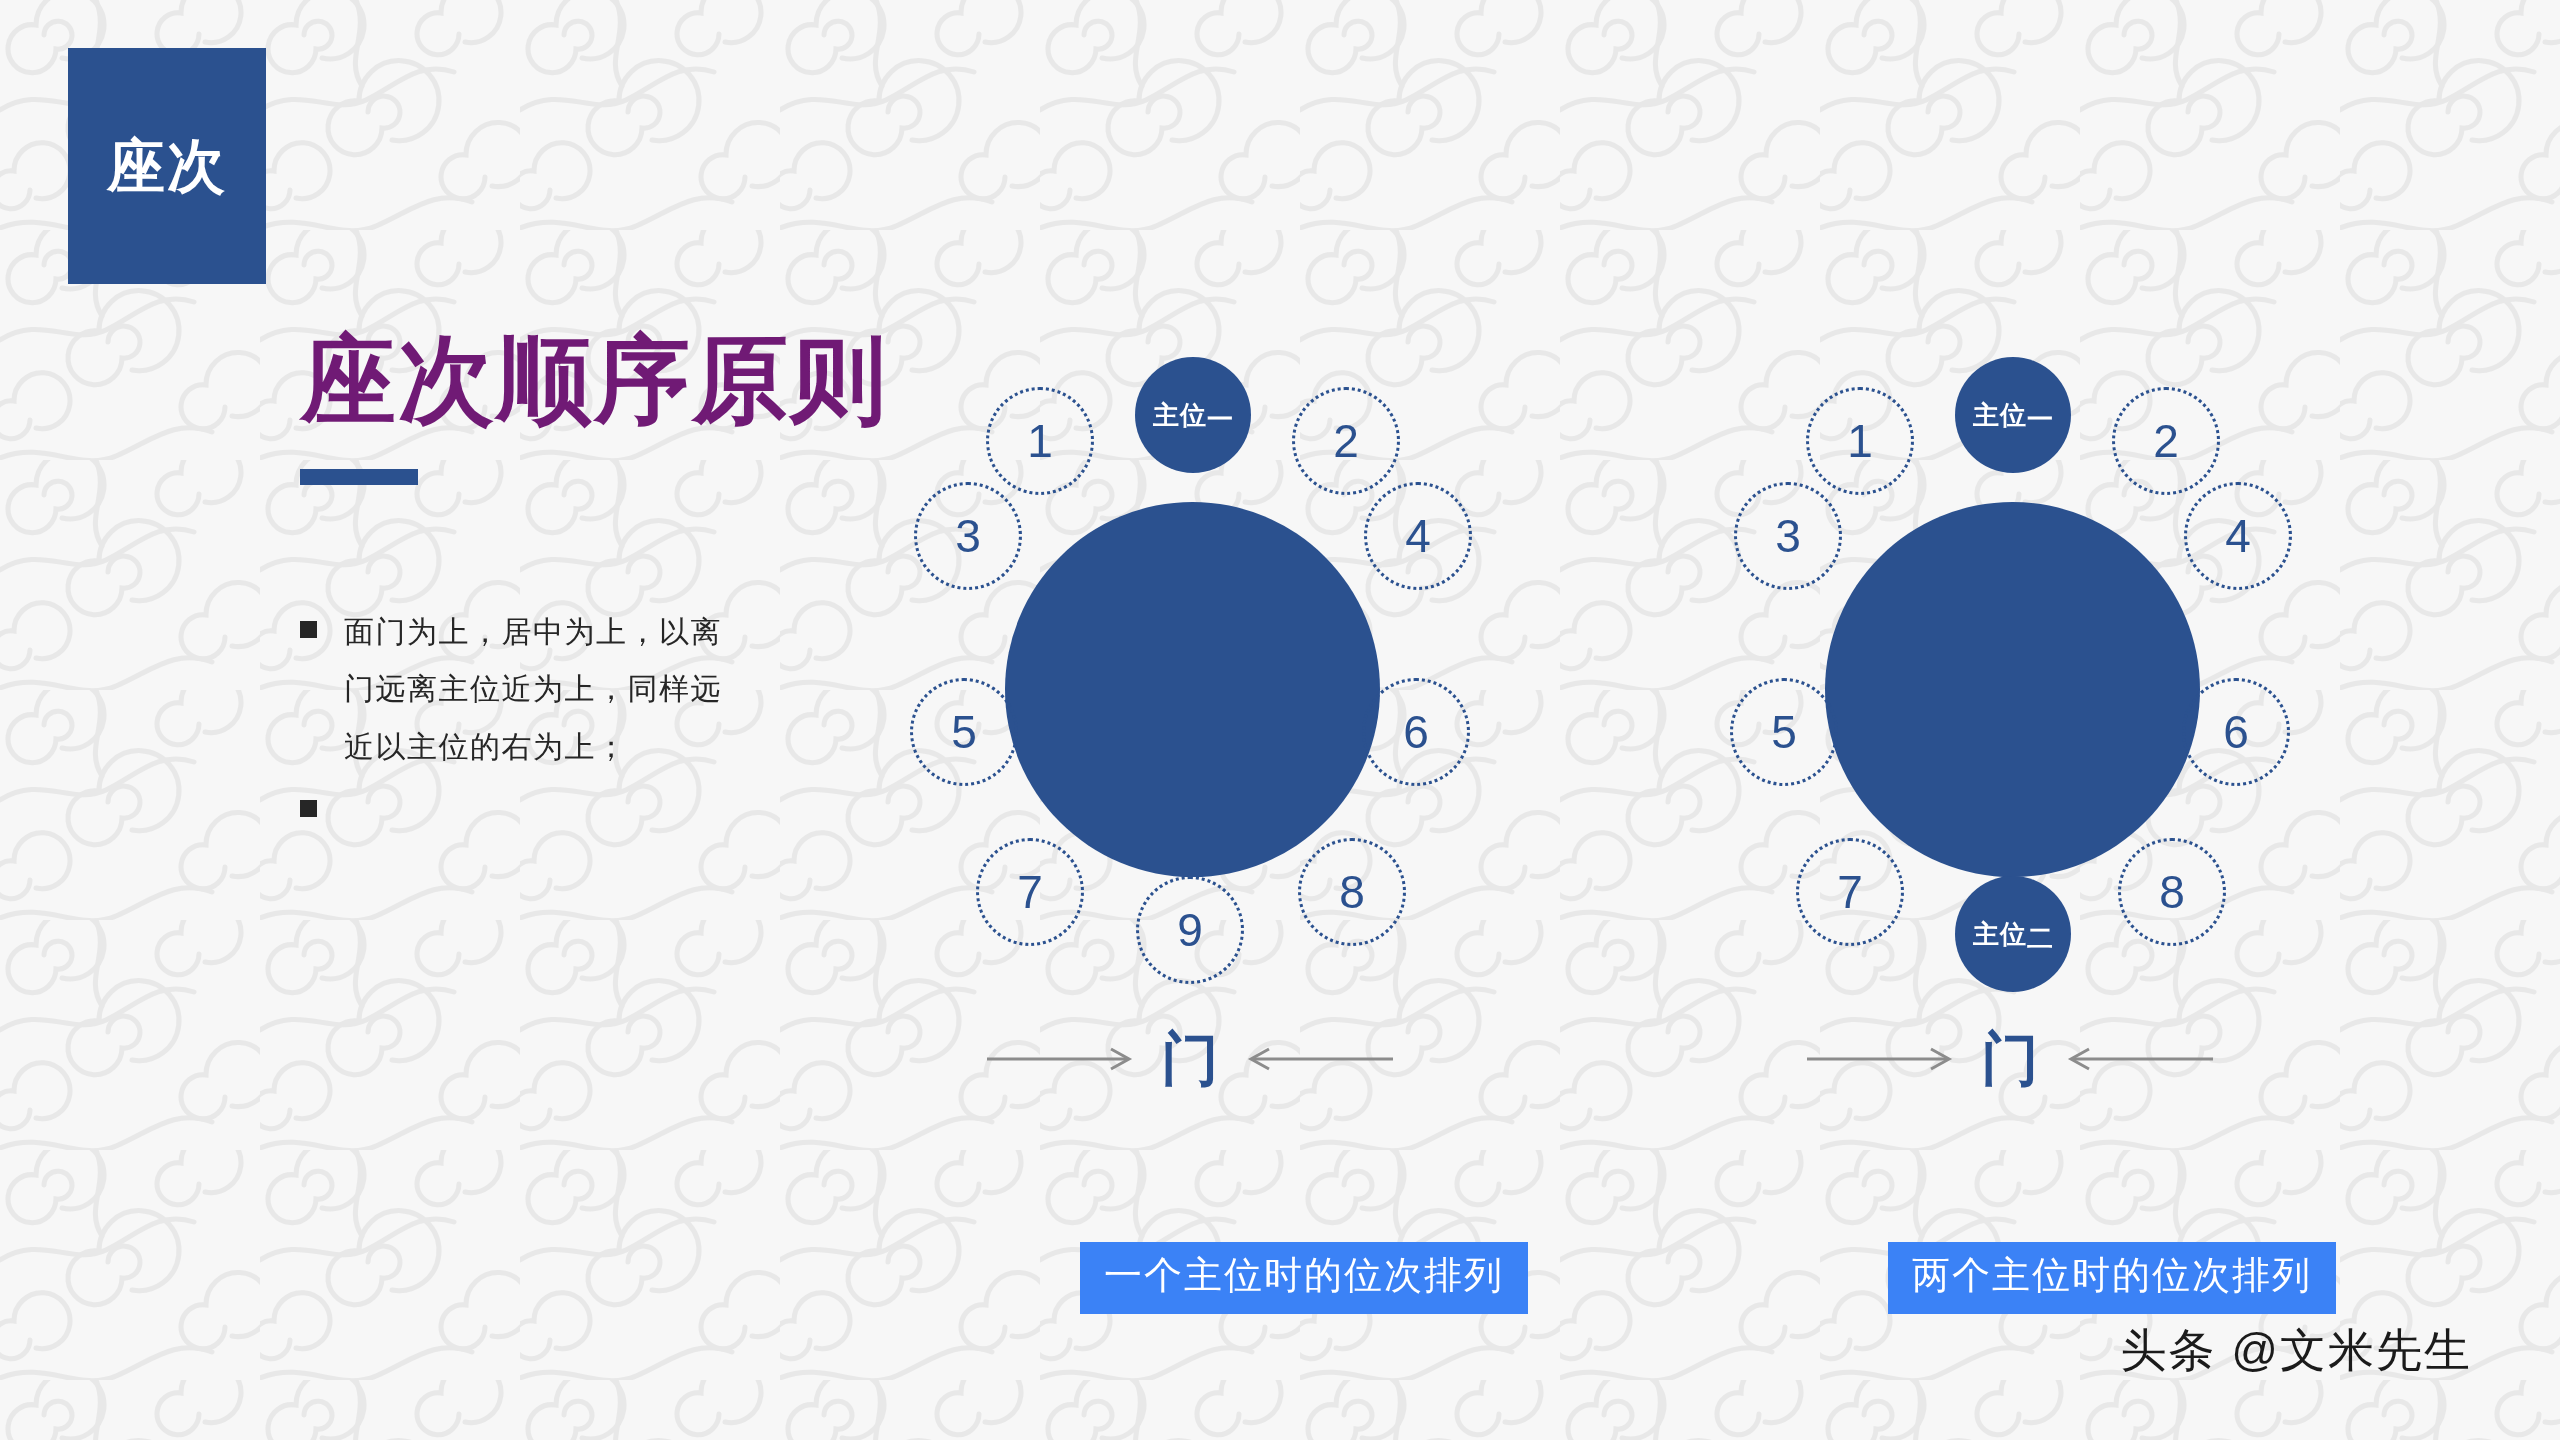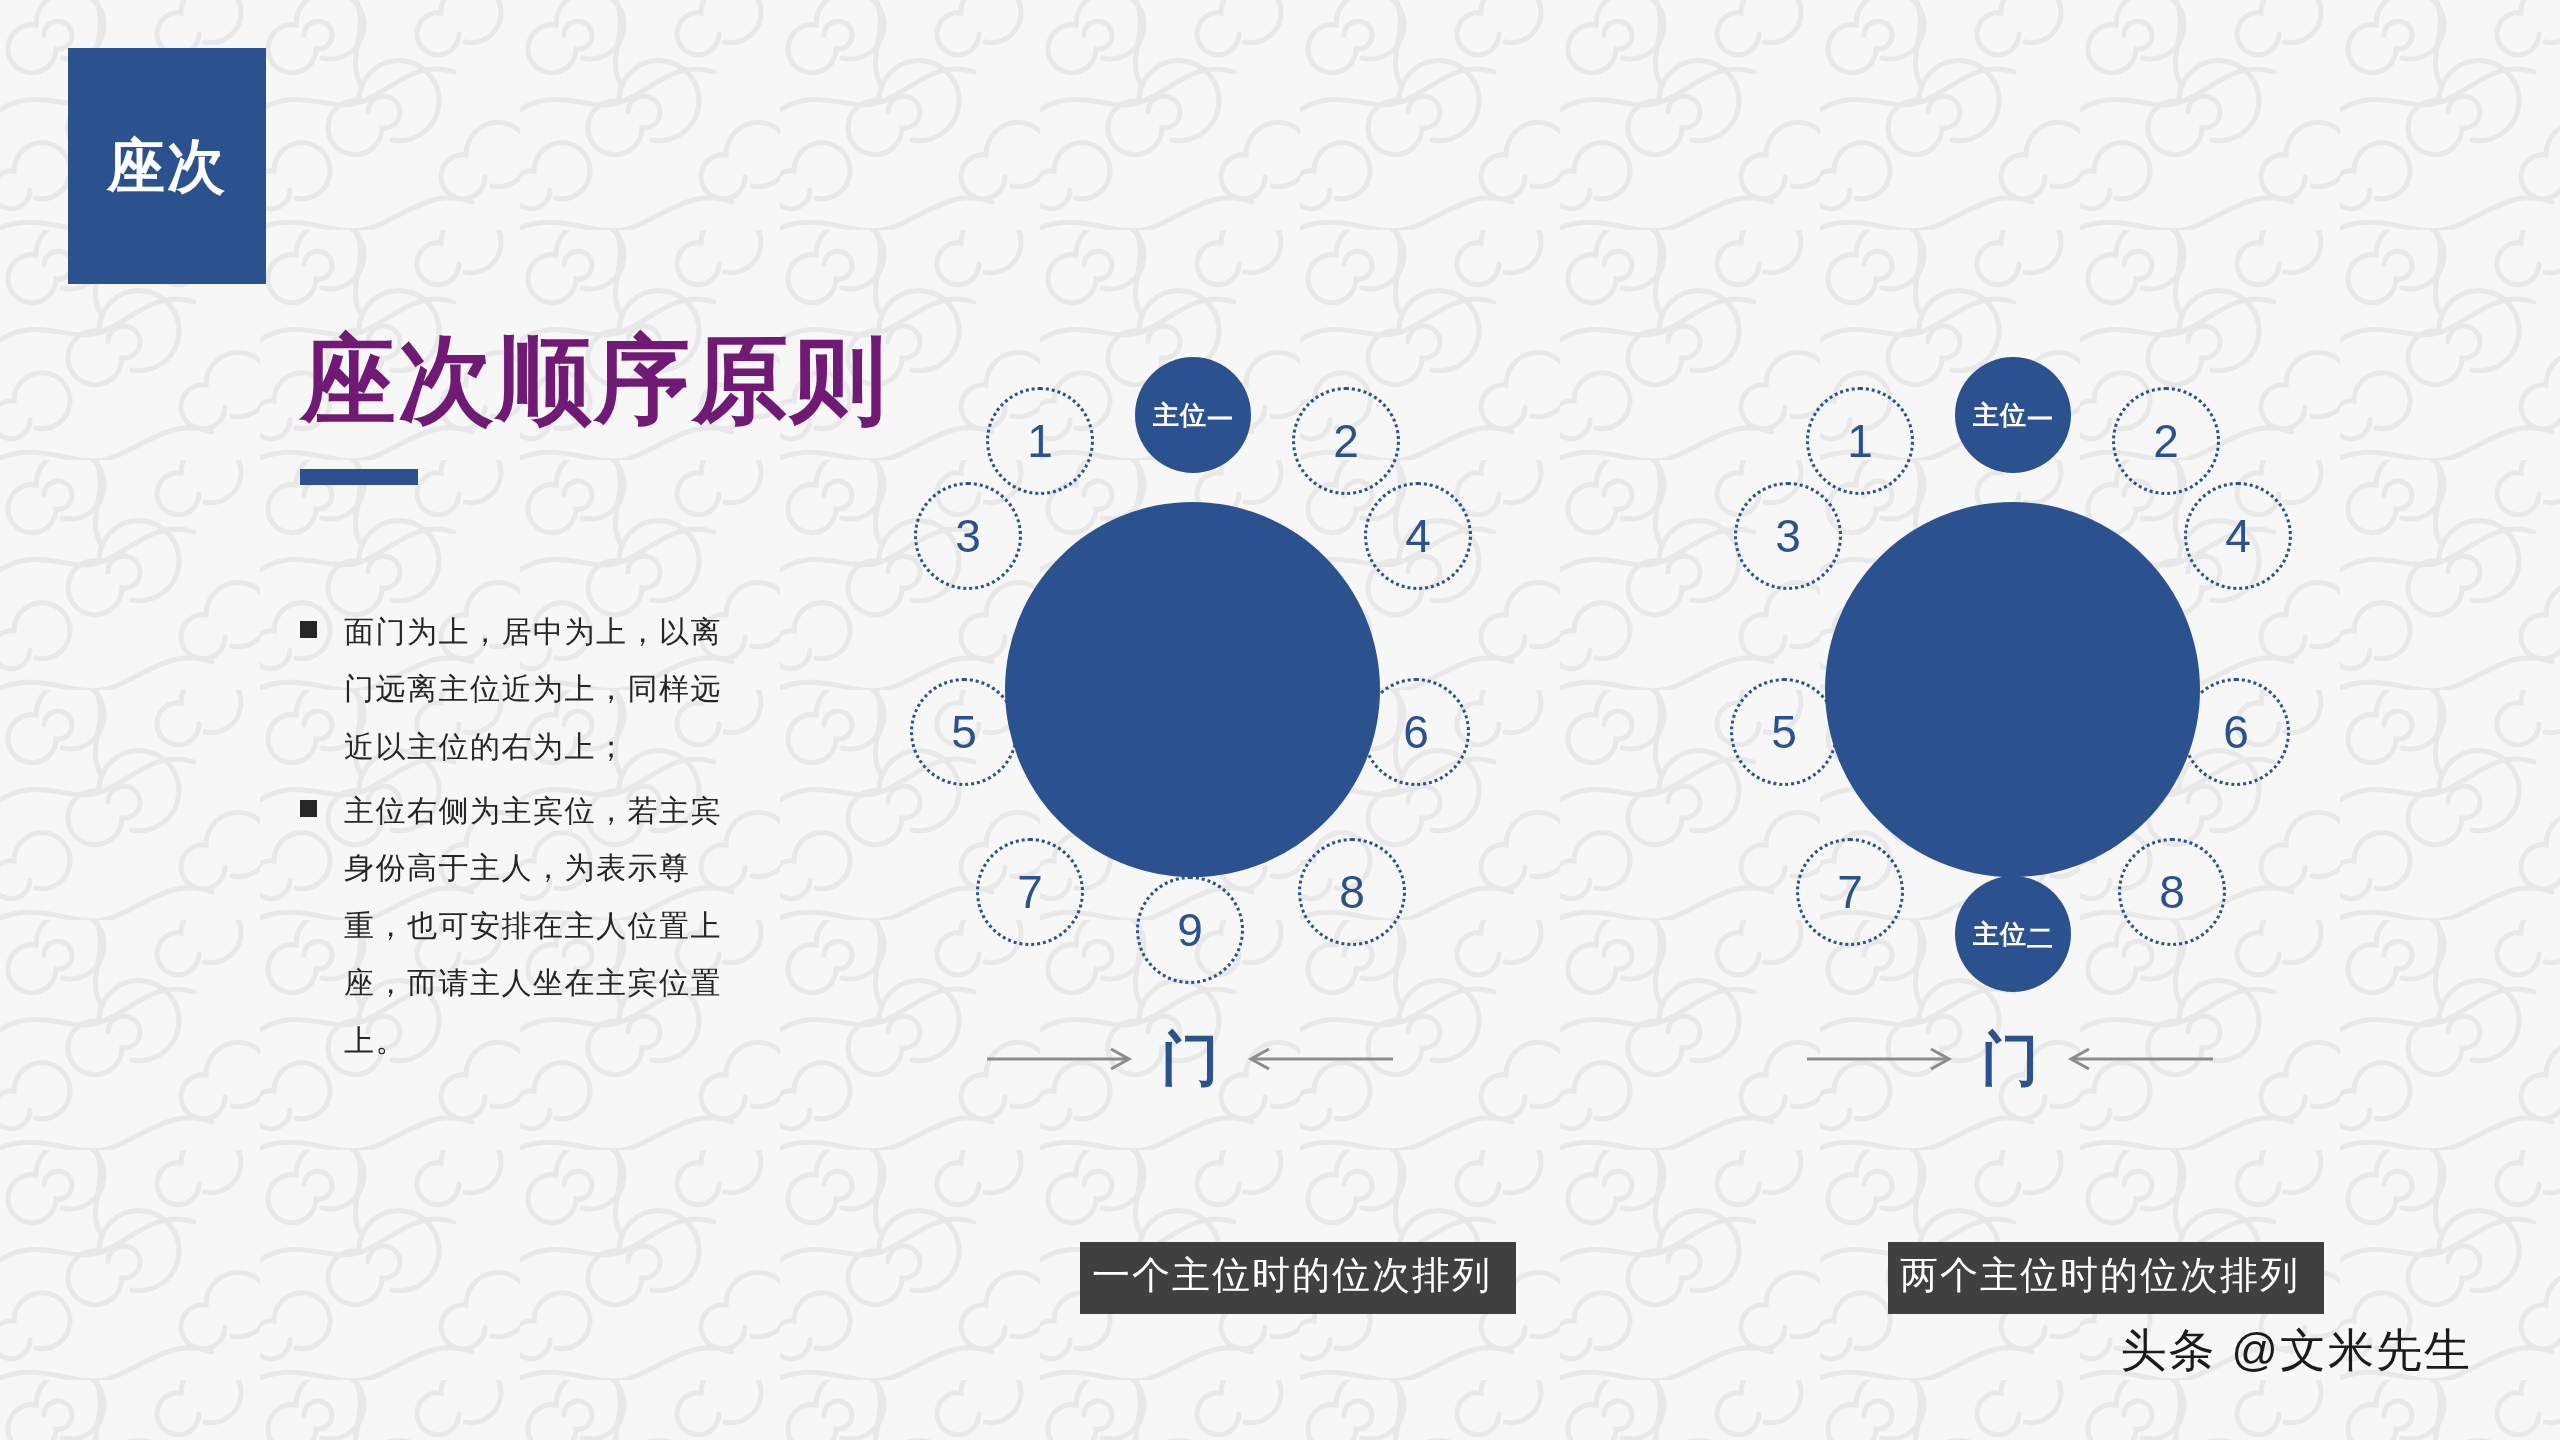--- a/index.html
+++ b/index.html
@@ -154,25 +154,25 @@
     font-size: 58px;
     font-weight: bold;
     line-height: 1;
     margin: 0 26px;
   }
   .arrow-svg { display: block; }
 
   
   .caption-bar {
     position: absolute;
-    background: #404040;
+    background: #3b82f6;
     color: #ffffff;
     font-size: 38px;
     letter-spacing: 2px;
-    padding: 13px 24px 17px 12px;
+    padding: 13px 24px 17px 24px;
     white-space: nowrap;
     line-height: 1.1;
   }
   #caption-one { left: 1080px; top: 1242px; }
   #caption-two { left: 1888px; top: 1242px; }
 
   
   #watermark {
     position: absolute;
     right: 88px;
@@ -215,21 +215,20 @@
   <div id="page-title">座次顺序原则</div>
   <div id="title-rule"></div>
 
   <div id="bullet-list">
     <div class="bullet-item">
       <span class="bullet-marker"></span>
       <span class="bullet-text">面门为上，居中为上，以离门远离主位近为上，同样远近以主位的右为上；</span>
     </div>
     <div class="bullet-item">
       <span class="bullet-marker"></span>
-      <span class="bullet-text">主位右侧为主宾位，若主宾身份高于主人，为表示尊重，也可安排在主人位置上座，而请主人坐在主宾位置上。</span>
     </div>
   </div>
 </div>
 
 <div class="diagram" id="diagram-one">
 
   <div class="table-circle" style="left:125px; top:172px; width:375px; height:375px;"></div>
 
   <div class="host-seat" style="left:255px; top:27px; width:116px; height:116px;">
     <span class="host-label">主位</span>

